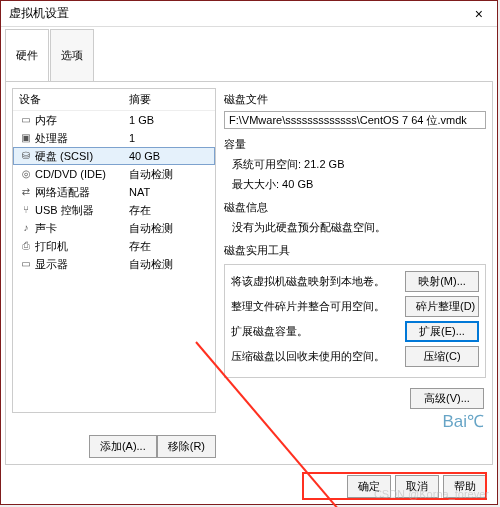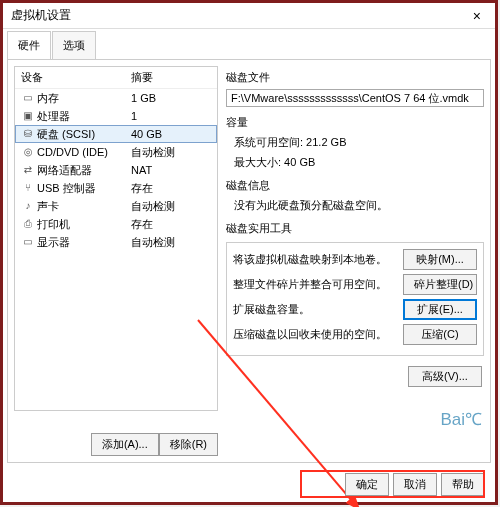--- a/index.html
+++ b/index.html
@@ -7,21 +7,21 @@
   body {
     font-family: "Microsoft YaHei", "SimSun", sans-serif;
     font-size: 11px;
     background: #f0f0f0;
     color: #000;
     width: 500px;
     height: 507px;
   }
   .window {
     background: #fff;
-    border: 3px solid #7f1d1d;
+    border: 1px solid #7f1d1d;
     width: 498px;
     height: 505px;
     display: flex;
     flex-direction: column;
   }
   .titlebar {
     display: flex;
     justify-content: space-between;
     align-items: center;
     padding: 4px 8px;
@@ -31,21 +31,21 @@
   .titlebar .close {
     font-size: 14px;
     padding: 0 6px;
     cursor: default;
   }
   .tabs {
     display: flex;
     padding: 2px 4px 0 4px;
   }
   .tab {
-    padding: 6px 10px;
+    padding: 18px 10px;
     border: 1px solid #ccc;
     border-bottom: none;
     background: #f7f7f7;
     margin-right: 1px;
     font-size: 11px;
   }
   .tab.active {
     background: #fff;
     position: relative;
     z-index: 2;
@@ -329,15 +329,16 @@
     </svg>
 
     <div class="watermark">Bai℃</div>
   </div>
 
   <div class="dialog-buttons">
     <div class="callout-box"></div>
     <button class="btn">确定</button>
     <button class="btn">取消</button>
     <button class="btn">帮助</button>
+    <div class="watermark2">CSDN @Korna_forever</div>
   </div>
 
 </div>
 
 </body></html>

